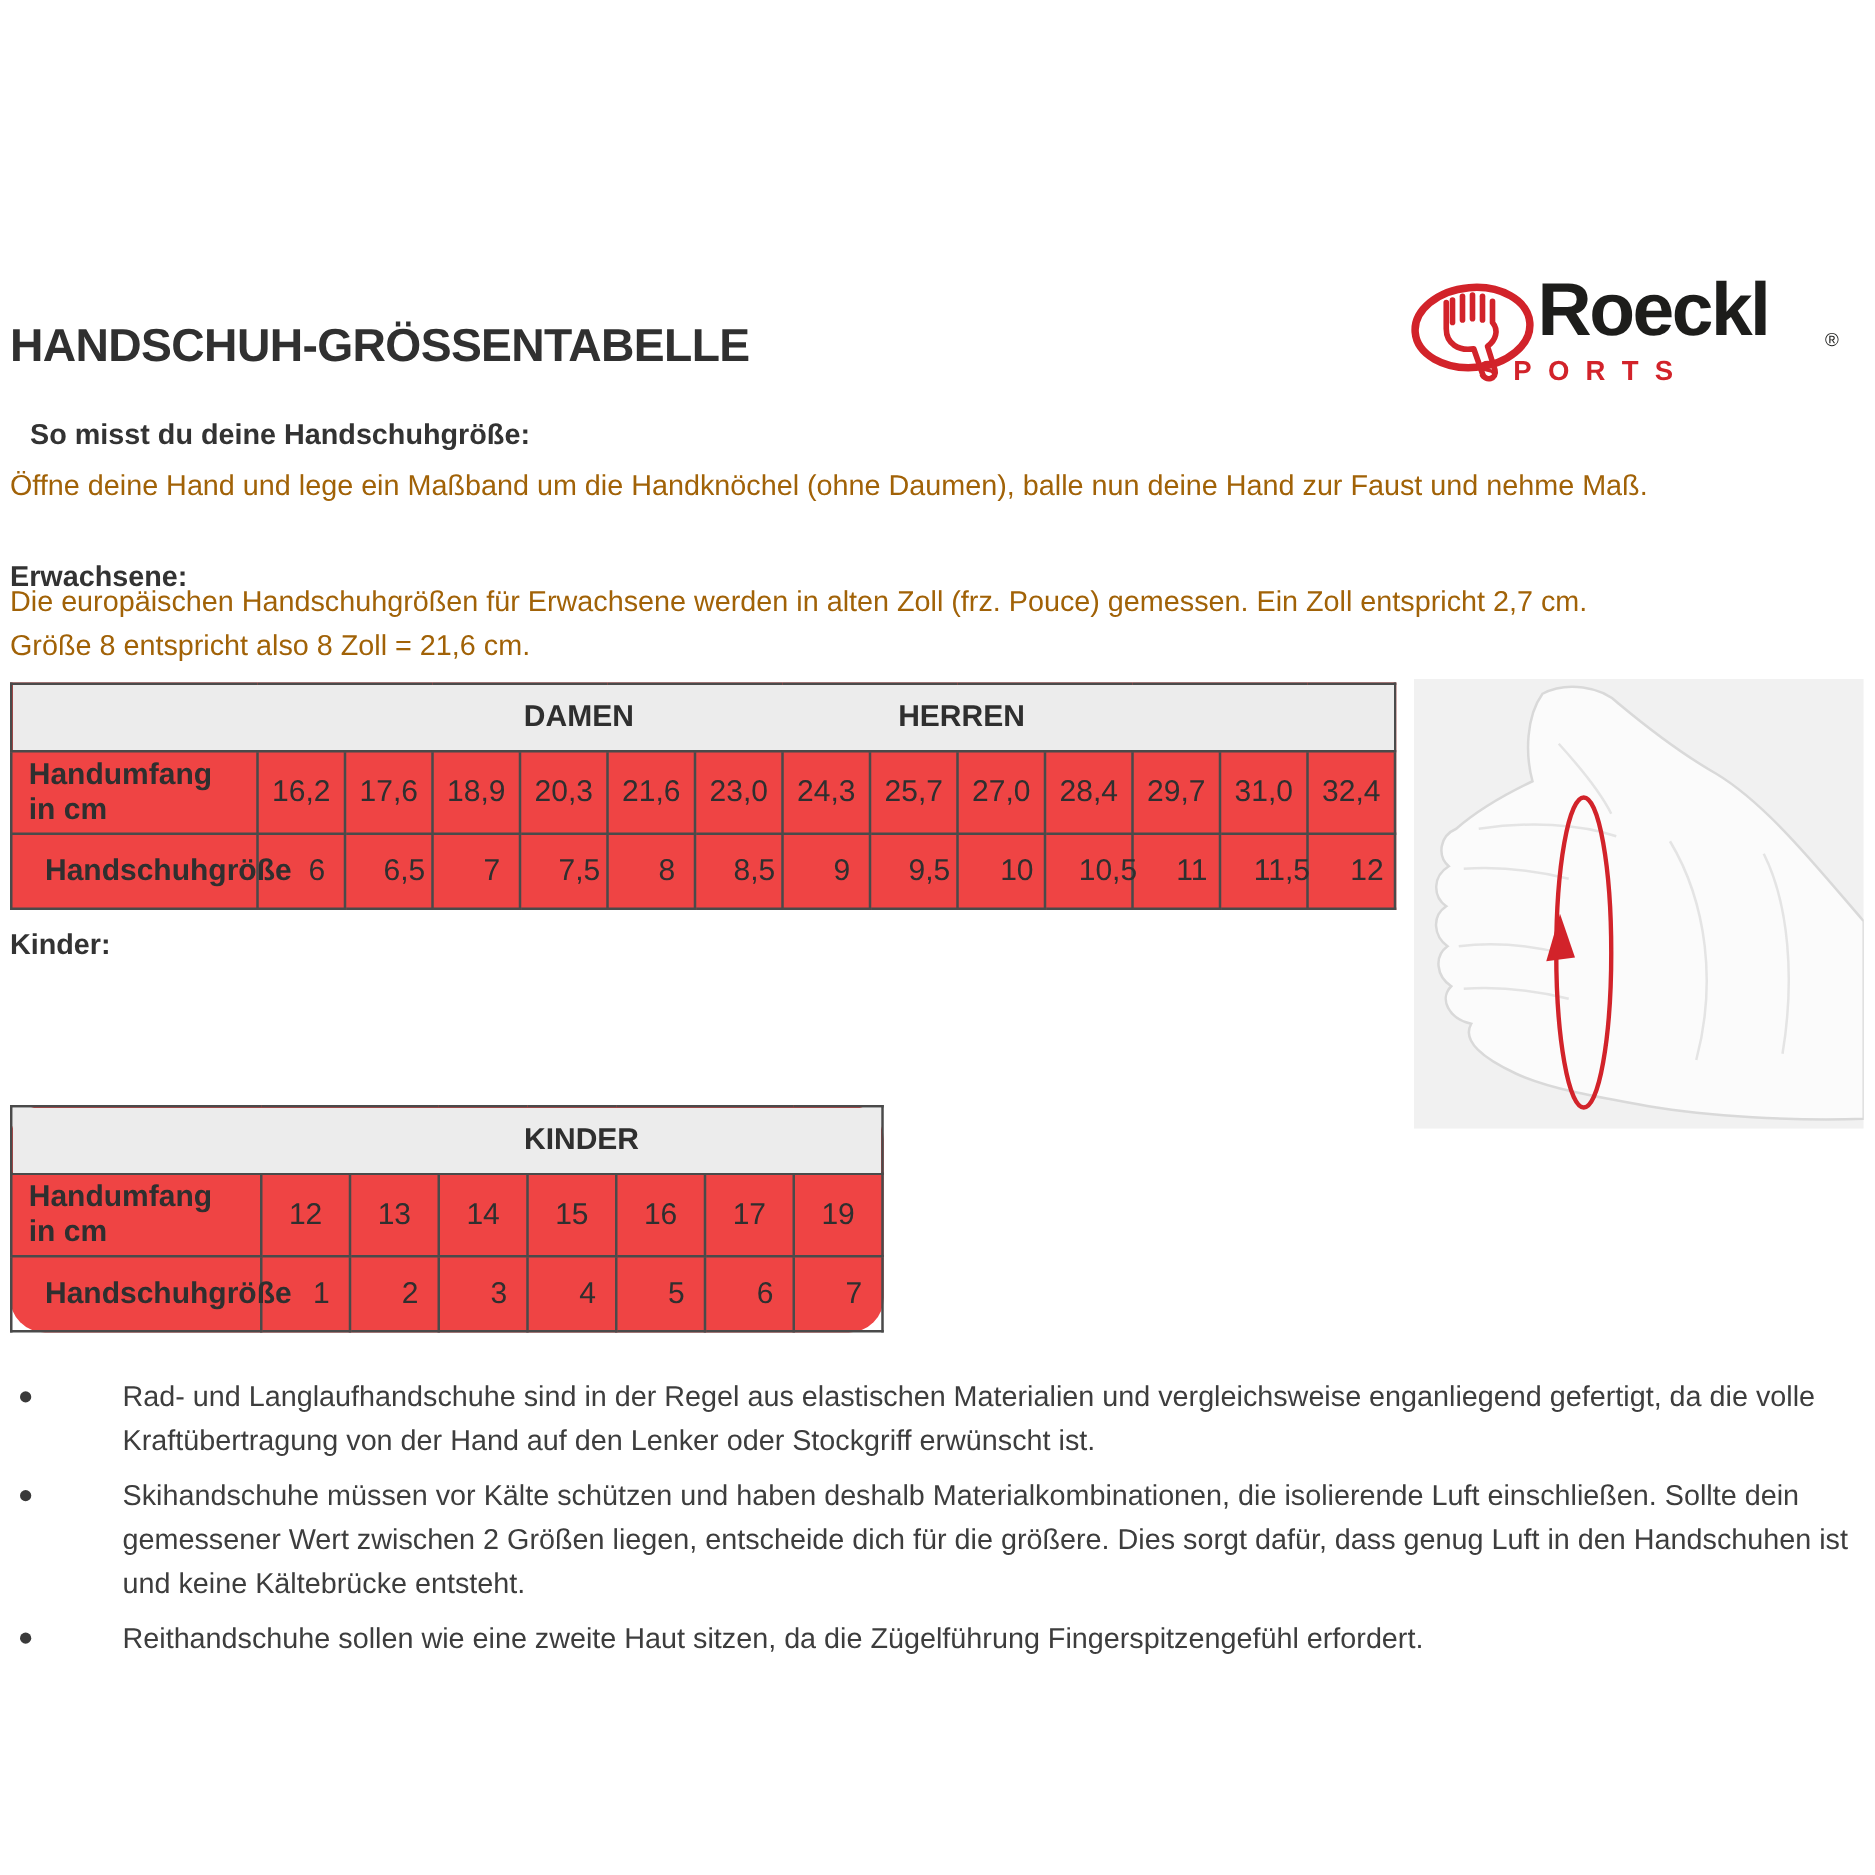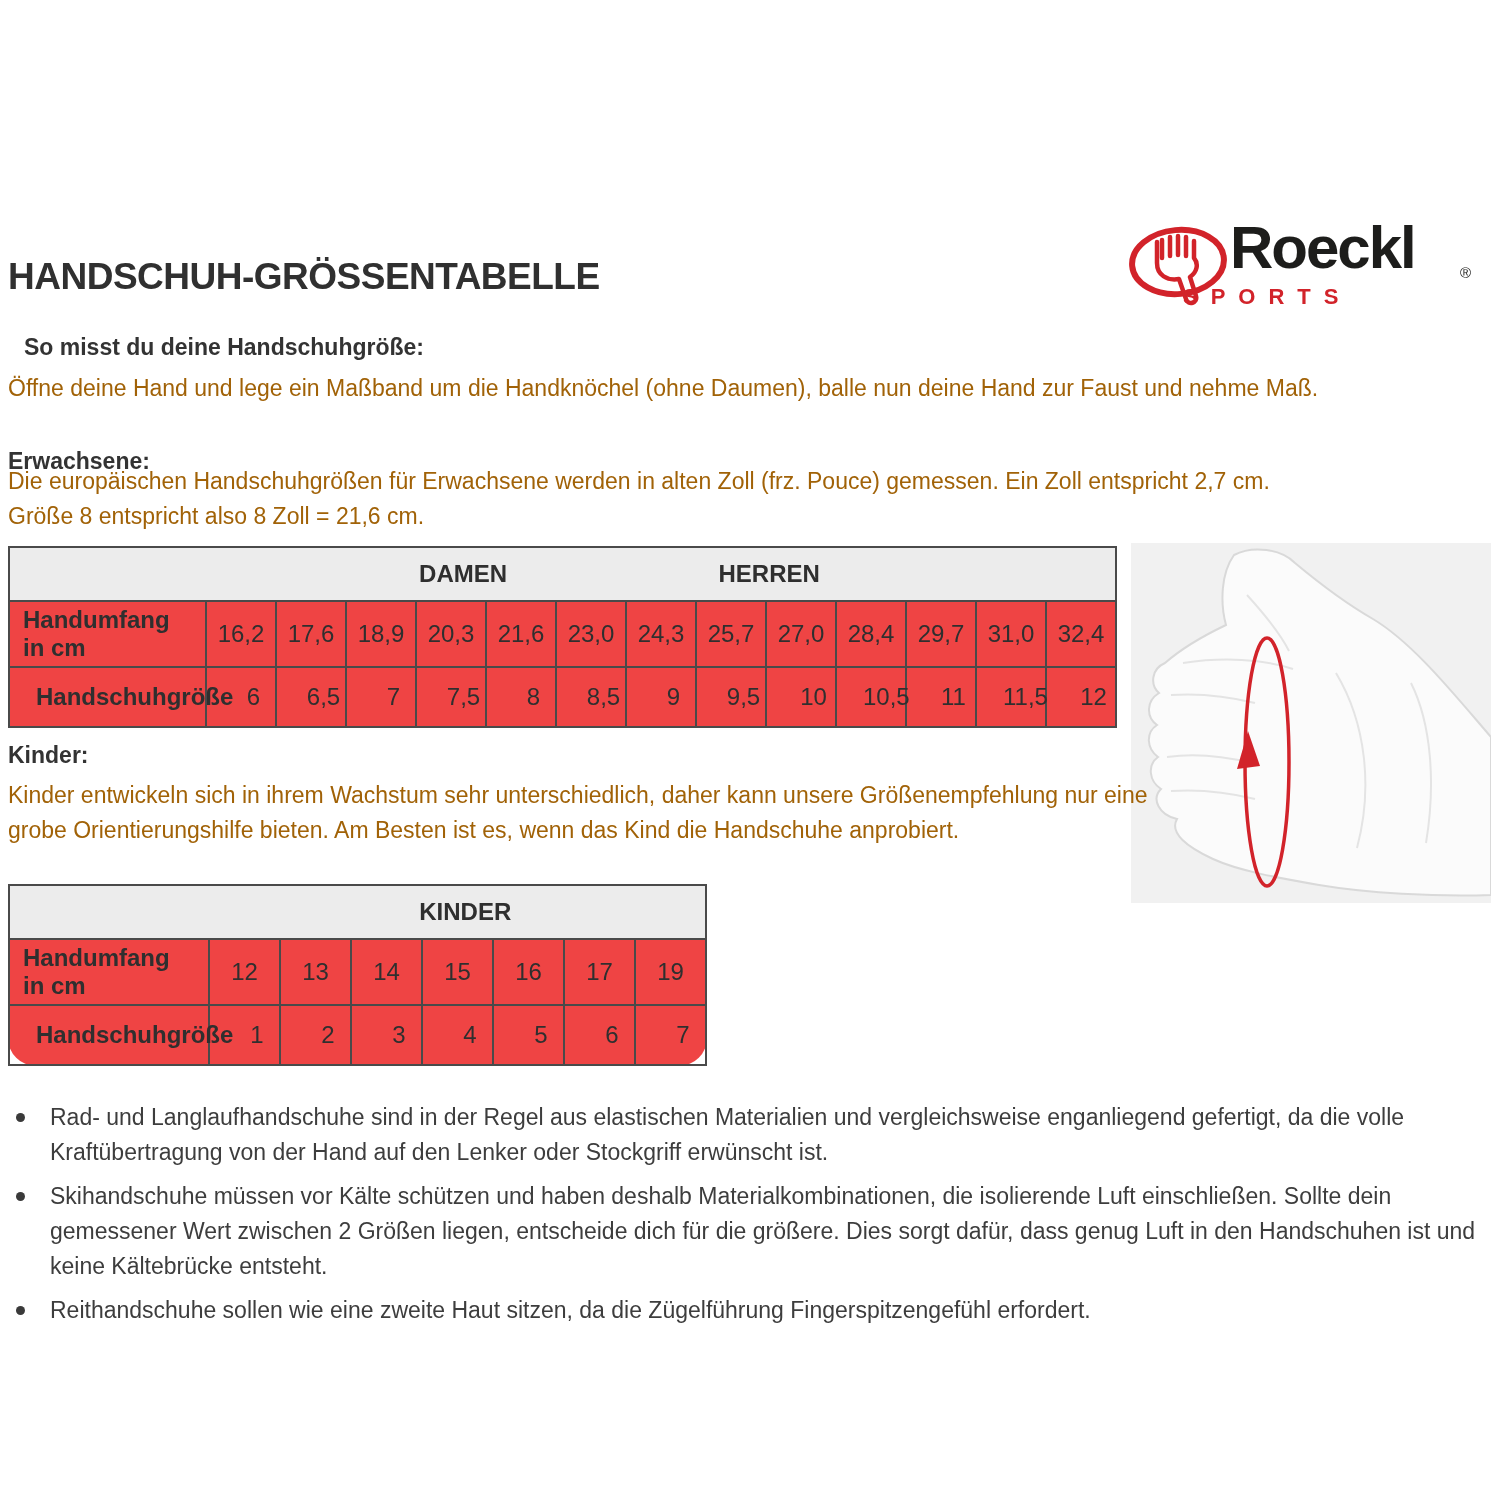--- a/index.html
+++ b/index.html
@@ -40,21 +40,21 @@
   .lbl-damen{left:41%;}
   .lbl-herren{left:68.7%;}
   .lbl-kinder{left:65.5%;}
   .row-circ td{height:62px;}
   .row-size td{height:56px;padding-left:26px;}
   .row-label{text-align:left;font-weight:bold;padding-left:13px;line-height:28px;margin-left:48px;}
   .val{text-align:center;font-weight:normal;}
   
   .notes-list{position:absolute;left:8px;top:1100px;width:1482px;
     list-style:none;margin:0;padding:0;}
-  .notes-list li{display:flex;margin-bottom:9px;}
+  .notes-list li{display:flex;margin-bottom:9px;gap:48px;}
   .bullet-dot{flex:0 0 auto;width:9px;height:9px;border-radius:50%;
     background:#3a3a3a;margin:13px 25px 0 8px;}
   .bullet-text{font-size:23px;line-height:35px;color:#3d3d3d;}
   
   .hand-figure{position:absolute;left:1131px;top:543px;width:360px;height:360px;}
 </style>
 </head>
 <body>
 
 <div class="page">
@@ -157,21 +157,20 @@
       <path d="M 40 248 C 70 246 100 250 124 256"></path>
       <path d="M 205 130 C 235 180 242 245 226 305"></path>
       <path d="M 280 140 C 300 180 305 240 295 300"></path>
     </g>
 
     <ellipse cx="136" cy="219" rx="22" ry="124" fill="none" stroke="#d2232a" stroke-width="3.5"></ellipse>
     <polygon points="117,188 106,226 129,223" fill="#d2232a"></polygon>
   </svg>
 
   <div class="kids-heading h-bold">Kinder:</div>
-  <div class="kids-body body-text">Kinder entwickeln sich in ihrem Wachstum sehr unterschiedlich, daher kann unsere Größenempfehlung nur eine grobe Orientierungshilfe bieten. Am Besten ist es, wenn das Kind die Handschuhe anprobiert.</div>
 
   <table class="size-table kids-table">
     <colgroup>
       <col style="width:200px">
       <col span="7" style="width:71px">
     </colgroup>
     <tbody>
         <tr class="group-row">
       <th colspan="8">
         <span class="group-label lbl-kinder">KINDER</span>

